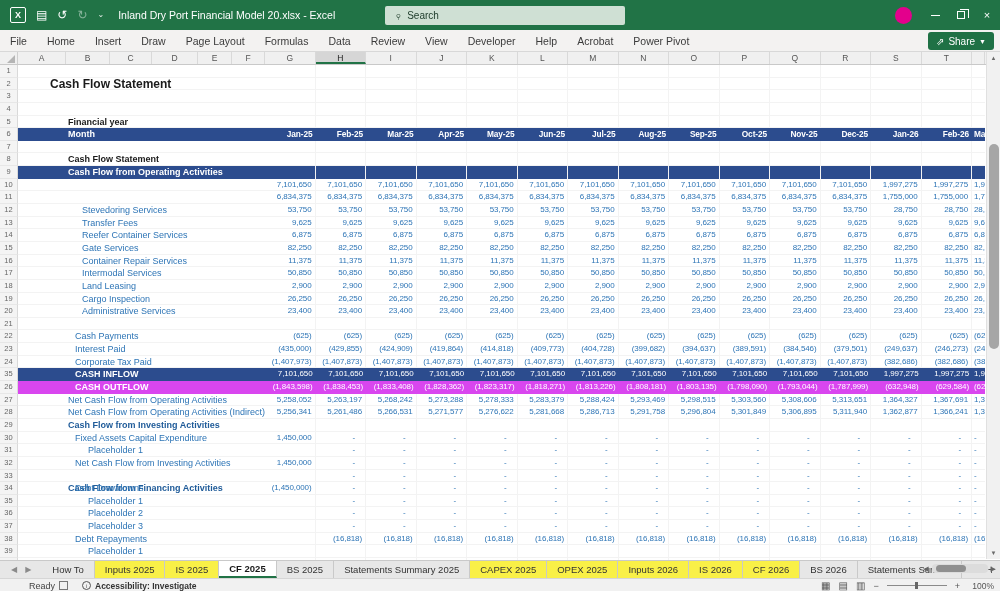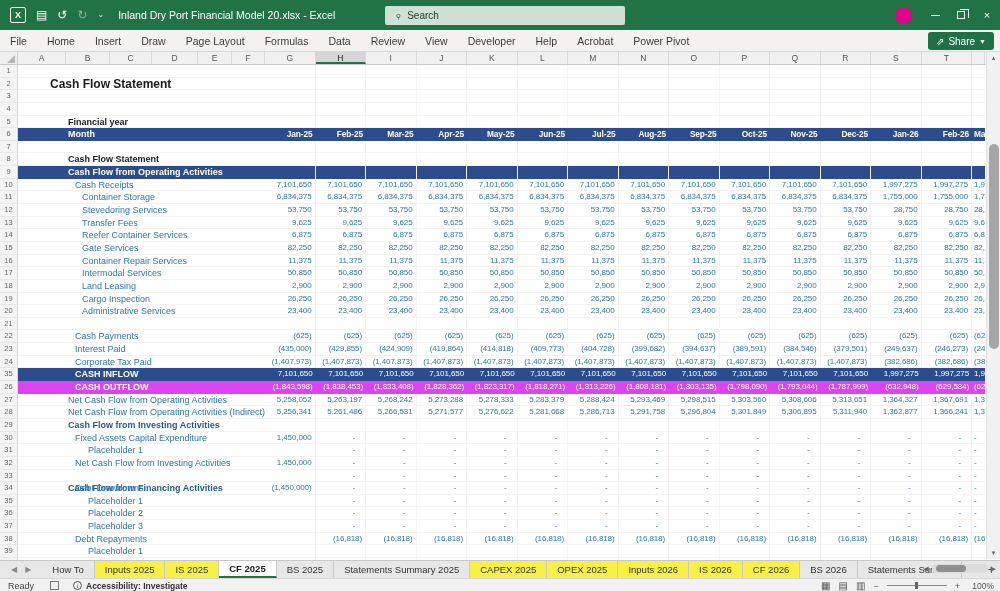--- a/index.html
+++ b/index.html
@@ -70,21 +70,21 @@
   .stab { display:flex; align-items:center; padding:0 10px; border-right:1px solid #c9c9c9; color:#333; white-space:nowrap; }
   .stab.yellow { background:#F9F047; }
   .stab.active { background:#fff; font-weight:bold; color:#1a1a1a; border-bottom:2px solid #217346; }
   .tabctl { display:flex; align-items:center; color:#555; padding:0 5px; font-size:10px; }
   .hscroll { position:absolute; right:4px; top:3px; display:flex; align-items:center; gap:3px; color:#666; font-size:7px; }
   .htrack { width:56px; height:9px; background:#dcdcdc; border-radius:4px; position:relative; }
   .hthumb { position:absolute; left:4px; top:1px; width:30px; height:7px; background:#8f8f8f; border-radius:4px; }
 
   
   .statusbar { height:14px; background:#f1f1f1; border-top:1px solid #d6d6d6; display:flex; align-items:center; font-size:9px; color:#444; position:relative; }
-  .statusbar .ready { padding-left:8px; width:50px; }
+  .statusbar .ready { padding-left:20px; width:50px;margin-left:9px; }
   .macro-ic { width:9px; height:9px; border:1px solid #777; margin-right:14px; }
   .acc-ic { width:9px; height:9px; border:1px solid #555; border-radius:50%; margin-right:4px; display:flex; align-items:center; justify-content:center; font-size:6px; color:#555; }
   .acc-txt { font-weight:bold; color:#333; font-size:8.5px; }
   .sb-right { position:absolute; right:6px; display:flex; align-items:center; gap:8px; color:#555; }
   .viewic { font-size:10px; line-height:1; }
   .zoomtrack { width:60px; height:1px; background:#8a8a8a; position:relative; }
   .zoomthumb { position:absolute; left:28px; top:-3px; width:3px; height:7px; background:#666; }
   .zoompct { font-size:8.5px; width:26px; text-align:right; }
 </style>
 </head>
@@ -354,21 +354,20 @@
         <span class="vcell"></span>
         <span class="vcell"></span>
         <span class="vcell"></span>
         <span class="vcell"></span>
         <span class="vcell ucell"></span>
       </div>
     </div>
     <div class="grow r-data">
       <span class="rownum">10</span>
       <div class="rowbody">
-        <span class="lbl" style="padding-left: 57px;">Cash Receipts</span>
         <span class="spacer"></span>
         <span class="vcell">7,101,650</span>
         <span class="vcell">7,101,650</span>
         <span class="vcell">7,101,650</span>
         <span class="vcell">7,101,650</span>
         <span class="vcell">7,101,650</span>
         <span class="vcell">7,101,650</span>
         <span class="vcell">7,101,650</span>
         <span class="vcell">7,101,650</span>
         <span class="vcell">7,101,650</span>
@@ -376,21 +375,20 @@
         <span class="vcell">7,101,650</span>
         <span class="vcell">7,101,650</span>
         <span class="vcell">1,997,275</span>
         <span class="vcell">1,997,275</span>
         <span class="vcell ucell">1,997,275</span>
       </div>
     </div>
     <div class="grow r-data">
       <span class="rownum">11</span>
       <div class="rowbody">
-        <span class="lbl" style="padding-left: 64px;">Container Storage</span>
         <span class="spacer"></span>
         <span class="vcell">6,834,375</span>
         <span class="vcell">6,834,375</span>
         <span class="vcell">6,834,375</span>
         <span class="vcell">6,834,375</span>
         <span class="vcell">6,834,375</span>
         <span class="vcell">6,834,375</span>
         <span class="vcell">6,834,375</span>
         <span class="vcell">6,834,375</span>
         <span class="vcell">6,834,375</span>

